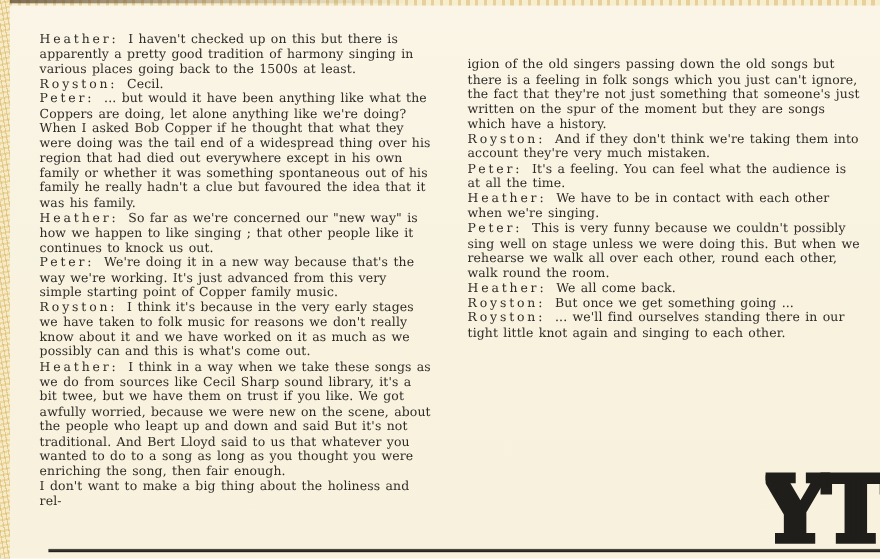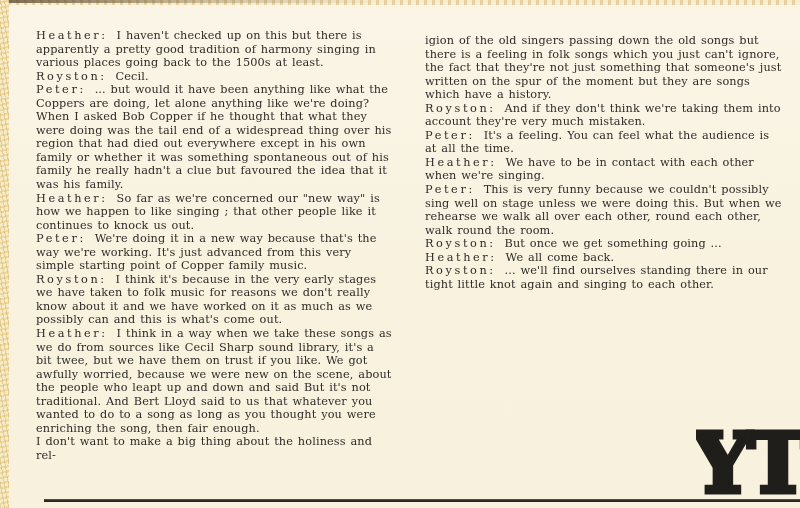--- a/index.html
+++ b/index.html
@@ -47,21 +47,21 @@
   
   .col {
     position: absolute;
     font-size: 11.3px;
     line-height: 13.55px;
     letter-spacing: 0.12px;
     word-spacing: 1.1px;
     text-align: left;
   }
   #col-left  { left: 36px;  top: 29px; width: 357px; }
-  #col-right { left: 425px; top: 34px; width: 358px; }
+  #col-right { left: 425px; top: 52px; width: 358px; }
   .para { margin: 0; }
   .speaker { letter-spacing: 2.6px; padding-right: 4px; }
   
   #bottom-rule {
     position: absolute;
     left: 44px; right: 3px; top: 499px; height: 3px;
     background: linear-gradient(180deg, #5a564d, #242220 70%);
   }
   
   #logo { position: absolute; right: 12px; top: 428px; width: 132px; height: 72px; }
@@ -85,22 +85,22 @@
       <div class="para"><span class="speaker">Royston:</span> <span>I think it's because in the very early stages we have taken to folk music for reasons we don't really know about it and we have worked on it as much as we possibly can and this is what's come out.</span></div>
       <div class="para"><span class="speaker">Heather:</span> <span>I think in a way when we take these songs as we do from sources like Cecil Sharp sound library, it's a bit twee, but we have them on trust if you like. We got awfully worried, because we were new on the scene, about the people who leapt up and down and said But it's not traditional. And Bert Lloyd said to us that whatever you wanted to do to a song as long as you thought you were enriching the song, then fair enough.</span></div>
       <div class="para"><span>I don't want to make a big thing about the holiness and rel-</span></div>
     </div>
   <div class="col" id="col-right">
       <div class="para"><span>igion of the old singers passing down the old songs but there is a feeling in folk songs which you just can't ignore, the fact that they're not just something that someone's just written on the spur of the moment but they are songs which have a history.</span></div>
       <div class="para"><span class="speaker">Royston:</span> <span>And if they don't think we're taking them into account they're very much mistaken.</span></div>
       <div class="para"><span class="speaker">Peter:</span> <span>It's a feeling. You can feel what the audience is at all the time.</span></div>
       <div class="para"><span class="speaker">Heather:</span> <span>We have to be in contact with each other when we're singing.</span></div>
       <div class="para"><span class="speaker">Peter:</span> <span>This is very funny because we couldn't possibly sing well on stage unless we were doing this. But when we rehearse we walk all over each other, round each other, walk round the room.</span></div>
+      <div class="para"><span class="speaker">Heather:</span> <span>We all come back.</span></div>
       <div class="para"><span class="speaker">Royston:</span> <span>But once we get something going ...</span></div>
-      <div class="para"><span class="speaker">Heather:</span> <span>We all come back.</span></div>
       <div class="para"><span class="speaker">Royston:</span> <span>... we'll find ourselves standing there in our tight little knot again and singing to each other.</span></div>
     </div>
 
   <div id="bottom-rule"></div>
 
   <svg id="logo" viewBox="0 0 132 72" xmlns="http://www.w3.org/2000/svg">
     <text x="-3" y="64" font-family="'DejaVu Serif', 'Liberation Serif', serif" font-weight="bold" font-size="82" fill="#201e1b" stroke="#201e1b" stroke-width="5" letter-spacing="-4">YT</text>
   </svg>
 </div>
 

